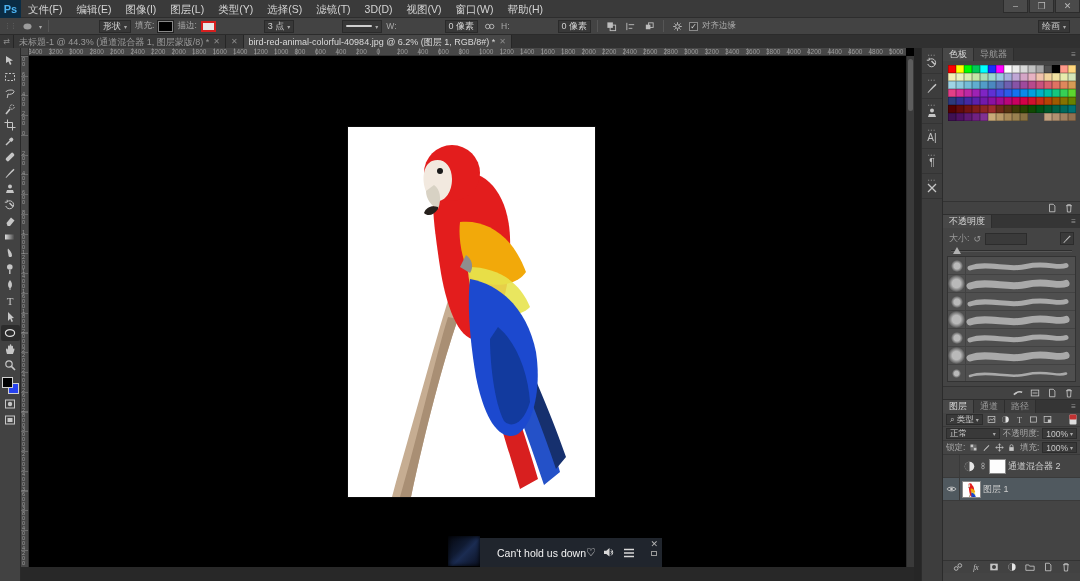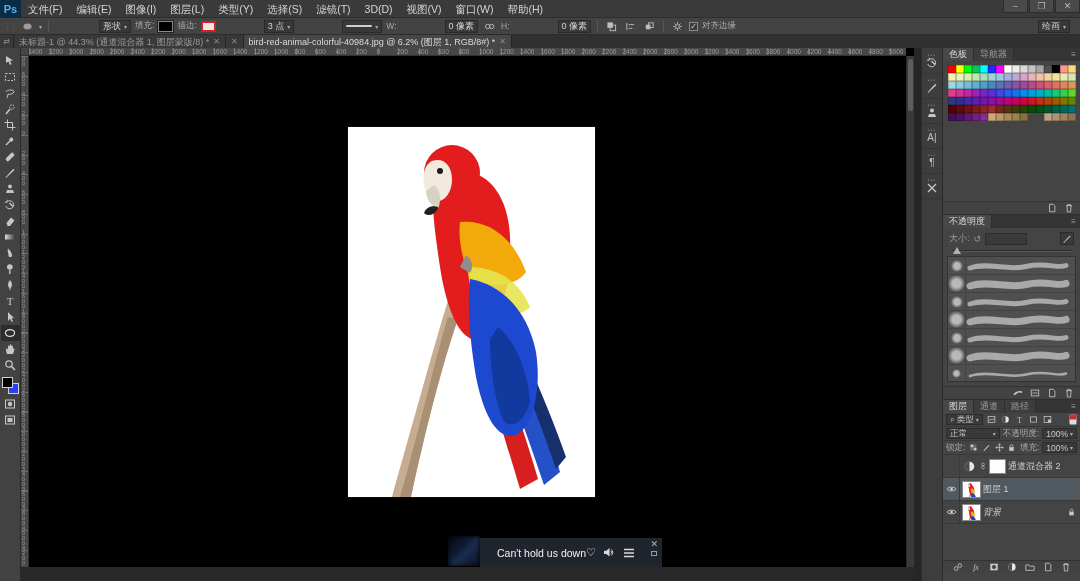--- a/index.html
+++ b/index.html
@@ -995,36 +995,20 @@
               <svg viewBox="0 0 12 8">
                 <path d="M1,4 C3,1.3 9,1.3 11,4 C9,6.7 3,6.7 1,4 Z" fill="none" stroke="#cccccc"></path>
                 <circle cx="6" cy="4" r="1.5" fill="#cccccc"></circle>
               </svg>
             </span>
             <span class="layer-thumb"><svg width="17" height="15" viewBox="0 0 247 370" preserveAspectRatio="xMidYMin slice">
                 <use href="#parrot-sym"></use>
               </svg></span>
             <span class="layer-name">图层 1</span>
           </div>
-          <div class="layer-row">
-            <span class="vis-cell">
-              <svg viewBox="0 0 12 8">
-                <path d="M1,4 C3,1.3 9,1.3 11,4 C9,6.7 3,6.7 1,4 Z" fill="none" stroke="#cccccc"></path>
-                <circle cx="6" cy="4" r="1.5" fill="#cccccc"></circle>
-              </svg>
-            </span>
-            <span class="layer-thumb"><svg width="17" height="15" viewBox="0 0 247 370" preserveAspectRatio="xMidYMin slice">
-                <use href="#parrot-sym"></use>
-              </svg></span>
-            <span class="layer-name italic">背景</span>
-            <span class="layer-lock"><svg viewBox="0 0 12 12" width="9" height="10">
-                <rect x="3" y="5.5" width="6" height="5" fill="#c6c6c6"></rect>
-                <path d="M4,5.5 v-1.3 a2,2 0 0 1 4,0 v1.3" fill="none" stroke="#c6c6c6"></path>
-              </svg></span>
-          </div>
         </div>
       <div class="panel-bottom" style="justify-content:center;gap:7px;">
         <span class="pb-icon">
             <svg viewBox="0 0 12 12" width="10" height="10">
               <circle cx="3.8" cy="7.8" r="2.2" fill="none" stroke="#c6c6c6"></circle>
               <circle cx="8.2" cy="4.2" r="2.2" fill="none" stroke="#c6c6c6"></circle>
             </svg>
           </span>
         <span class="pb-icon">
             <svg viewBox="0 0 12 12" width="10" height="10">

